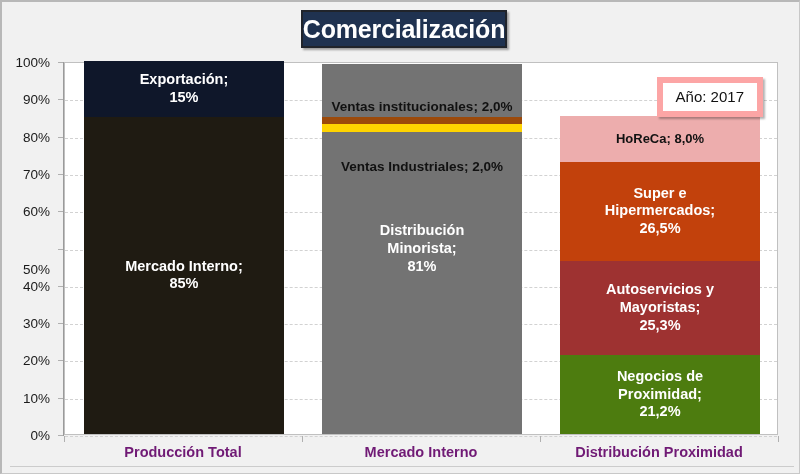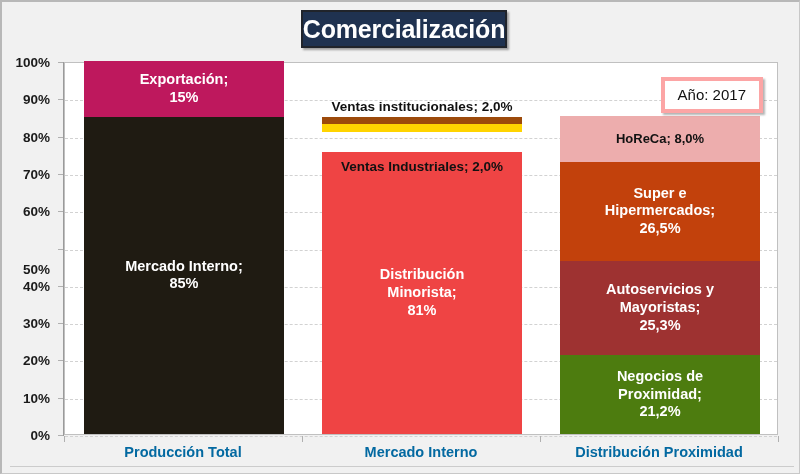--- a/index.html
+++ b/index.html
@@ -72,21 +72,21 @@
     left: 0;
     top: 60px;
     width: 56px;
     height: 373px;
   }
   .ytick-label {
     position: absolute;
     right: 8px;
     transform: translateY(-50%);
     font-size: 13.5px;
-    font-weight: bold;
+    font-weight: normal;
     color: #1a1a1a;
     white-space: nowrap;
   }
   .ytick-mark {
     position: absolute;
     left: 56px;
     width: 5px;
     height: 0;
     border-top: 1px solid #b0b0b0;
   }
@@ -134,21 +134,21 @@
     pointer-events: none;
     margin-top: 22px;
   }
 
   
   #year-badge {
     position: absolute;
     right: 14px;
     top: 14px;
     background: #ffffff;
-    border: 4px solid #fca5a5;
+    border: 6px solid #fca5a5;
     padding: 5px 13px 6px 13px;
     font-size: 15px;
     color: #111111;
     box-shadow: 2px 2px 2px rgba(0,0,0,0.3);
     white-space: nowrap;
   }
 
   
   #x-axis-labels {
     position: absolute;
@@ -158,21 +158,21 @@
     height: 32px;
     display: flex;
   }
   .xcat {
     flex: 1 1 0;
     display: flex;
     align-items: center;
     justify-content: center;
     font-size: 14.5px;
     font-weight: bold;
-    color: #0369a1;
+    color: #701a75;
     white-space: nowrap;
   }
   .xtick {
     position: absolute;
     top: 434px;
     width: 0;
     height: 6px;
     border-left: 1px solid #b0b0b0;
   }
   #x-axis-bottom {
@@ -231,27 +231,27 @@
         <div class="gridline" style="top: 298.4px;"></div>
         <div class="gridline" style="top: 335.7px;"></div>
         <div class="gridline" style="top: 373px;"></div>
       </div>
     <div id="bars">
         <div class="bar" style="left: 19px; width: 200px; height: 373px;">
           <div class="seg" style="background: rgb(31, 27, 18); height: 317.05px; bottom: 0px;">
             <span class="seg-label" style="color: rgb(255, 255, 255);">Mercado Interno;
 85%</span>
           </div>
-          <div class="seg" style="background: #be185d; height: 55.95px; bottom: 317.05px;">
+          <div class="seg" style="background: #0f172a; height: 55.95px; bottom: 317.05px;">
             <span class="seg-label" style="color: rgb(255, 255, 255);">Exportación;
 15%</span>
           </div>
         </div>
         <div class="bar" style="left: 257px; width: 200px; height: 317.05px;">
-          <div class="seg" style="background: #ef4444; height: 282px; bottom: 0px;">
+          <div class="seg" style="background: #737373; height: 370px; bottom: 0px;">
             <span class="seg-label" style="color: rgb(255, 255, 255);">Distribución
 Minorista;
 81%</span>
           </div>
           <div class="seg" style="background: rgb(255, 212, 0); height: 7.46px; bottom: 302.13px;">
             <div class="label-outside" style="color: rgb(17, 17, 17); left: 50%; transform: translateX(-50%); top: 12.46px;">Ventas Industriales; 2,0%</div>
           </div>
           <div class="seg" style="background: rgb(156, 74, 11); height: 7.46px; bottom: 309.59px;">
             <div class="label-outside" style="color: rgb(17, 17, 17); left: 50%; transform: translateX(-50%); bottom: 10.46px;">Ventas institucionales; 2,0%</div>
           </div>

